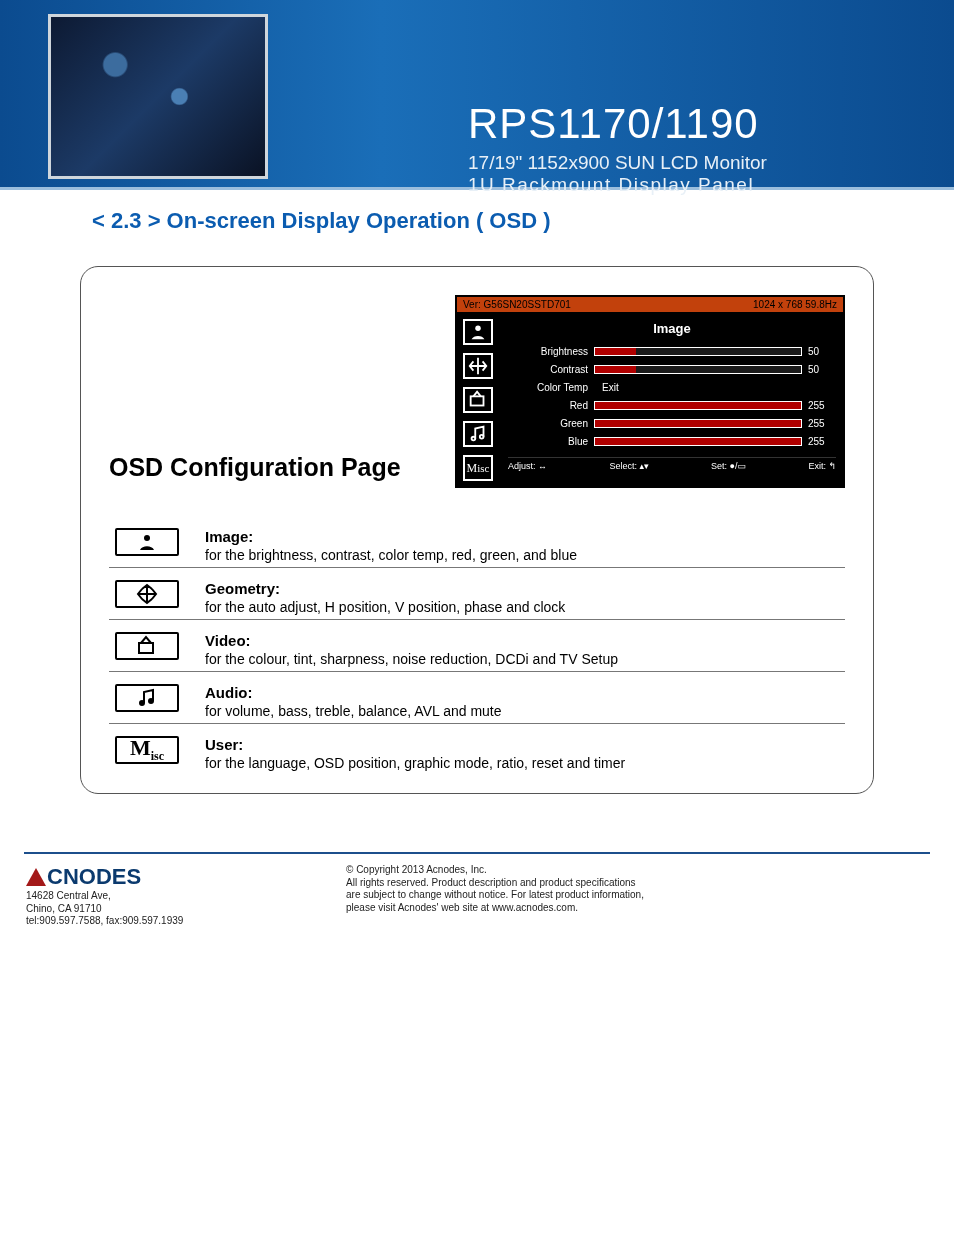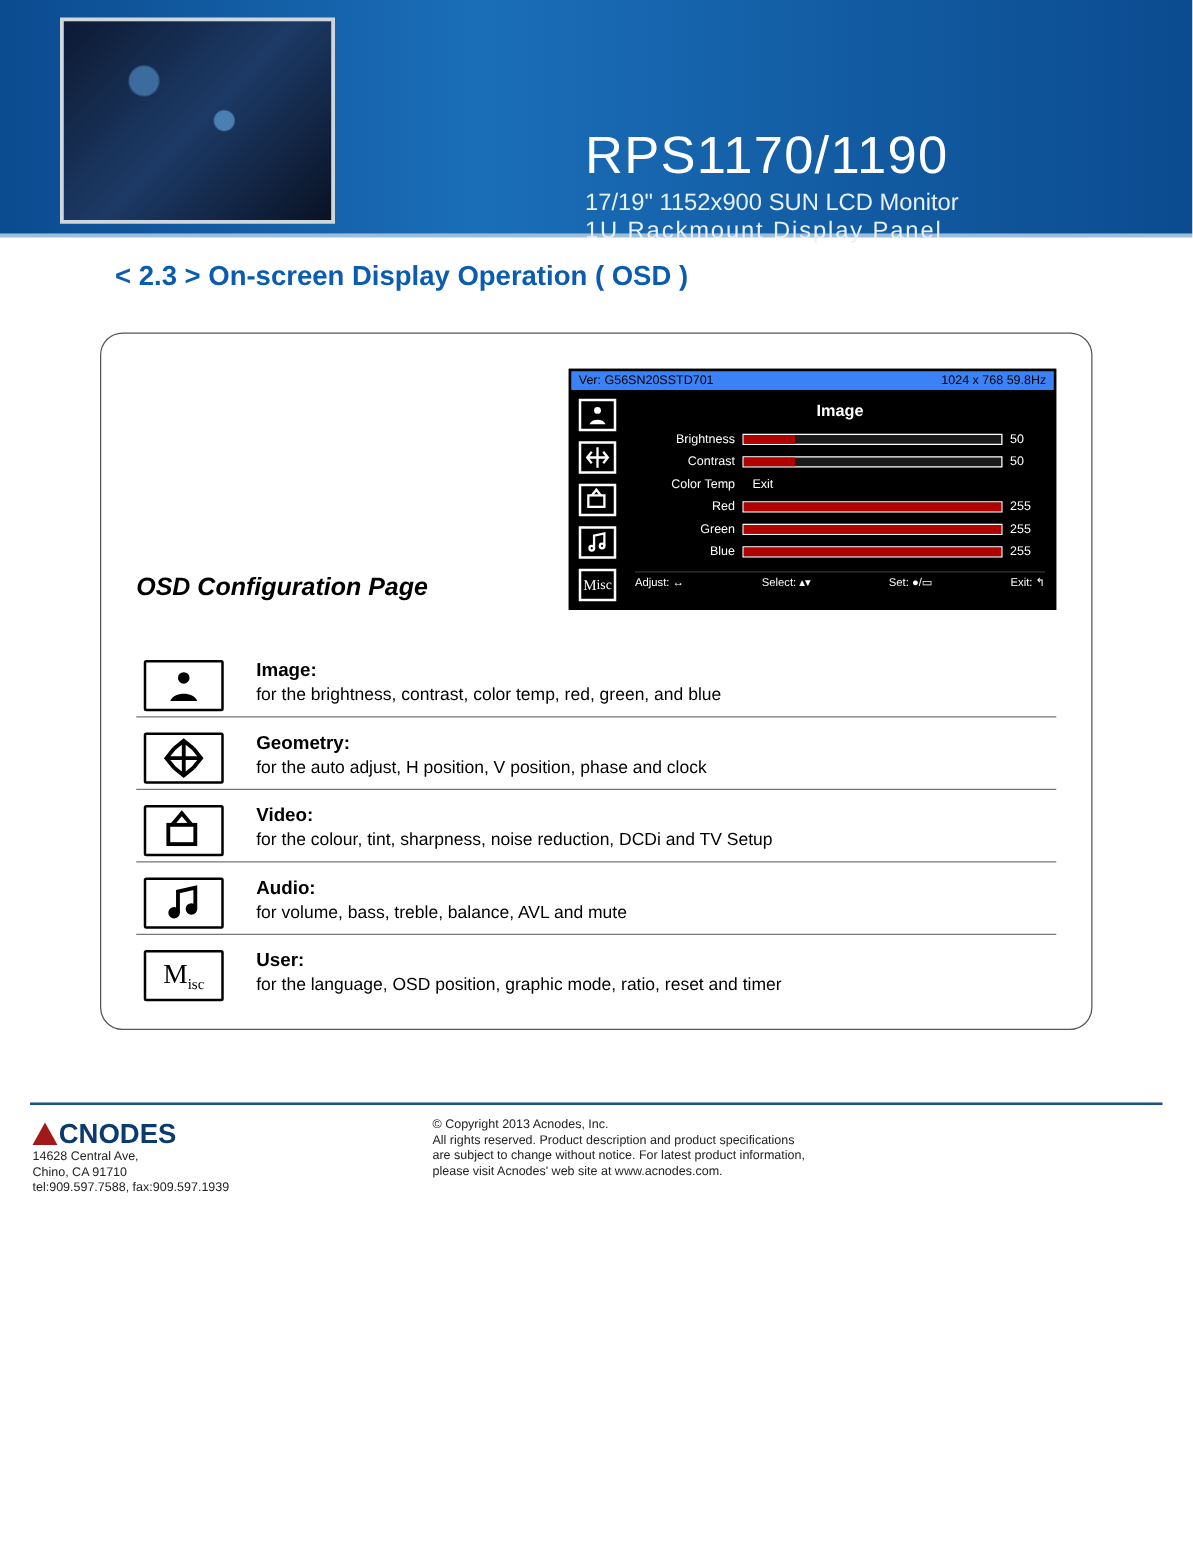--- a/index.html
+++ b/index.html
@@ -28,48 +28,48 @@
   .section-title { color: #0b5cb0; font-weight: bold; font-size: 22px; margin: 18px 0 0 92px; font-family: Arial, sans-serif; }
 
   
   .card {
     margin: 32px 80px 0 80px; border: 1px solid #555; border-radius: 18px;
     padding: 28px 28px 18px 28px;
   }
 
   
   .osd-wrap { display: flex; align-items: flex-end; gap: 18px; }
-  .osd-caption { font-size: 20px; font-weight: bold; margin-bottom: 6px; font-style: italic; }
+  .osd-caption { font-size: 25px; font-weight: bold; margin-bottom: 6px; }
   .osd-menu {
     border: 1px solid #000; background: #000; width: 390px;
     font-size: 11px; color: #fff;
   }
-  .osd-top { background: #3b82f6; color: #000; display: flex; justify-content: space-between; padding: 2px 6px; font-size: 10px; border:1px solid #000;}
+  .osd-top { background: #c2410c; color: #000; display: flex; justify-content: space-between; padding: 2px 6px; font-size: 10px; border:1px solid #000;}
   .osd-body { display: flex; background: #000; }
   .osd-icons { width: 44px; padding: 6px 4px; display: flex; flex-direction: column; gap: 8px; align-items:center;}
   .osd-ibox {
     width: 30px; height: 26px; border: 2px solid #fff; display:flex;align-items:center;justify-content:center;
     font-size: 10px; color:#fff; background:#000;
   }
   .osd-content { flex:1; padding: 6px 8px 4px 8px; }
   .osd-heading { text-align: center; font-size: 13px; font-weight: bold; margin: 2px 0 10px; }
   .osd-row { display:flex; align-items:center; font-size:10px; margin: 7px 0; gap:6px;}
   .osd-label { width: 80px; text-align:right; }
   .osd-bar { flex:1; height:9px; background:#1a1a1a; border:1px solid #fff; position:relative; }
   .osd-fill { position:absolute; left:0; top:0; bottom:0; background:#b00000; }
   .osd-val { width:28px; text-align:left; font-size:10px; }
   .osd-footer { display:flex; justify-content: space-between; margin-top:10px; font-size:9px; border-top:1px solid #333; padding: 3px 0 0; }
 
   
   .desc-list { margin-top: 28px; }
   .desc-row { display:flex; align-items:flex-start; border-bottom:1px solid #777; padding: 12px 6px 4px 6px; gap: 26px; }
   .desc-row:last-child { border-bottom: none; }
   .desc-icon {
-    width: 64px; height: 41px; border: 2px solid #000; border-radius:2px;
-    display:flex; align-items:center; justify-content:center; font-weight:normal; font-size:22px;
+    width: 64px; height: 28px; border: 2px solid #000; border-radius:2px;
+    display:flex; align-items:center; justify-content:center; font-weight:bold; font-size:22px;
   }
   .desc-text h4 { font-size: 15px; font-weight:bold; margin-bottom: 2px; }
   .desc-text p { font-size: 14px; }
 
   .misc-txt { font-family: 'Times New Roman', serif; }
   .misc-sub { font-size: 11px; vertical-align: sub; }
 
   
   .foot-rule { margin: 58px 24px 0 24px; border: none; border-top: 2px solid #1c4f8c; }
   .footer { display:flex; margin: 10px 26px 20px 26px; font-size: 11px; gap: 40px; }

